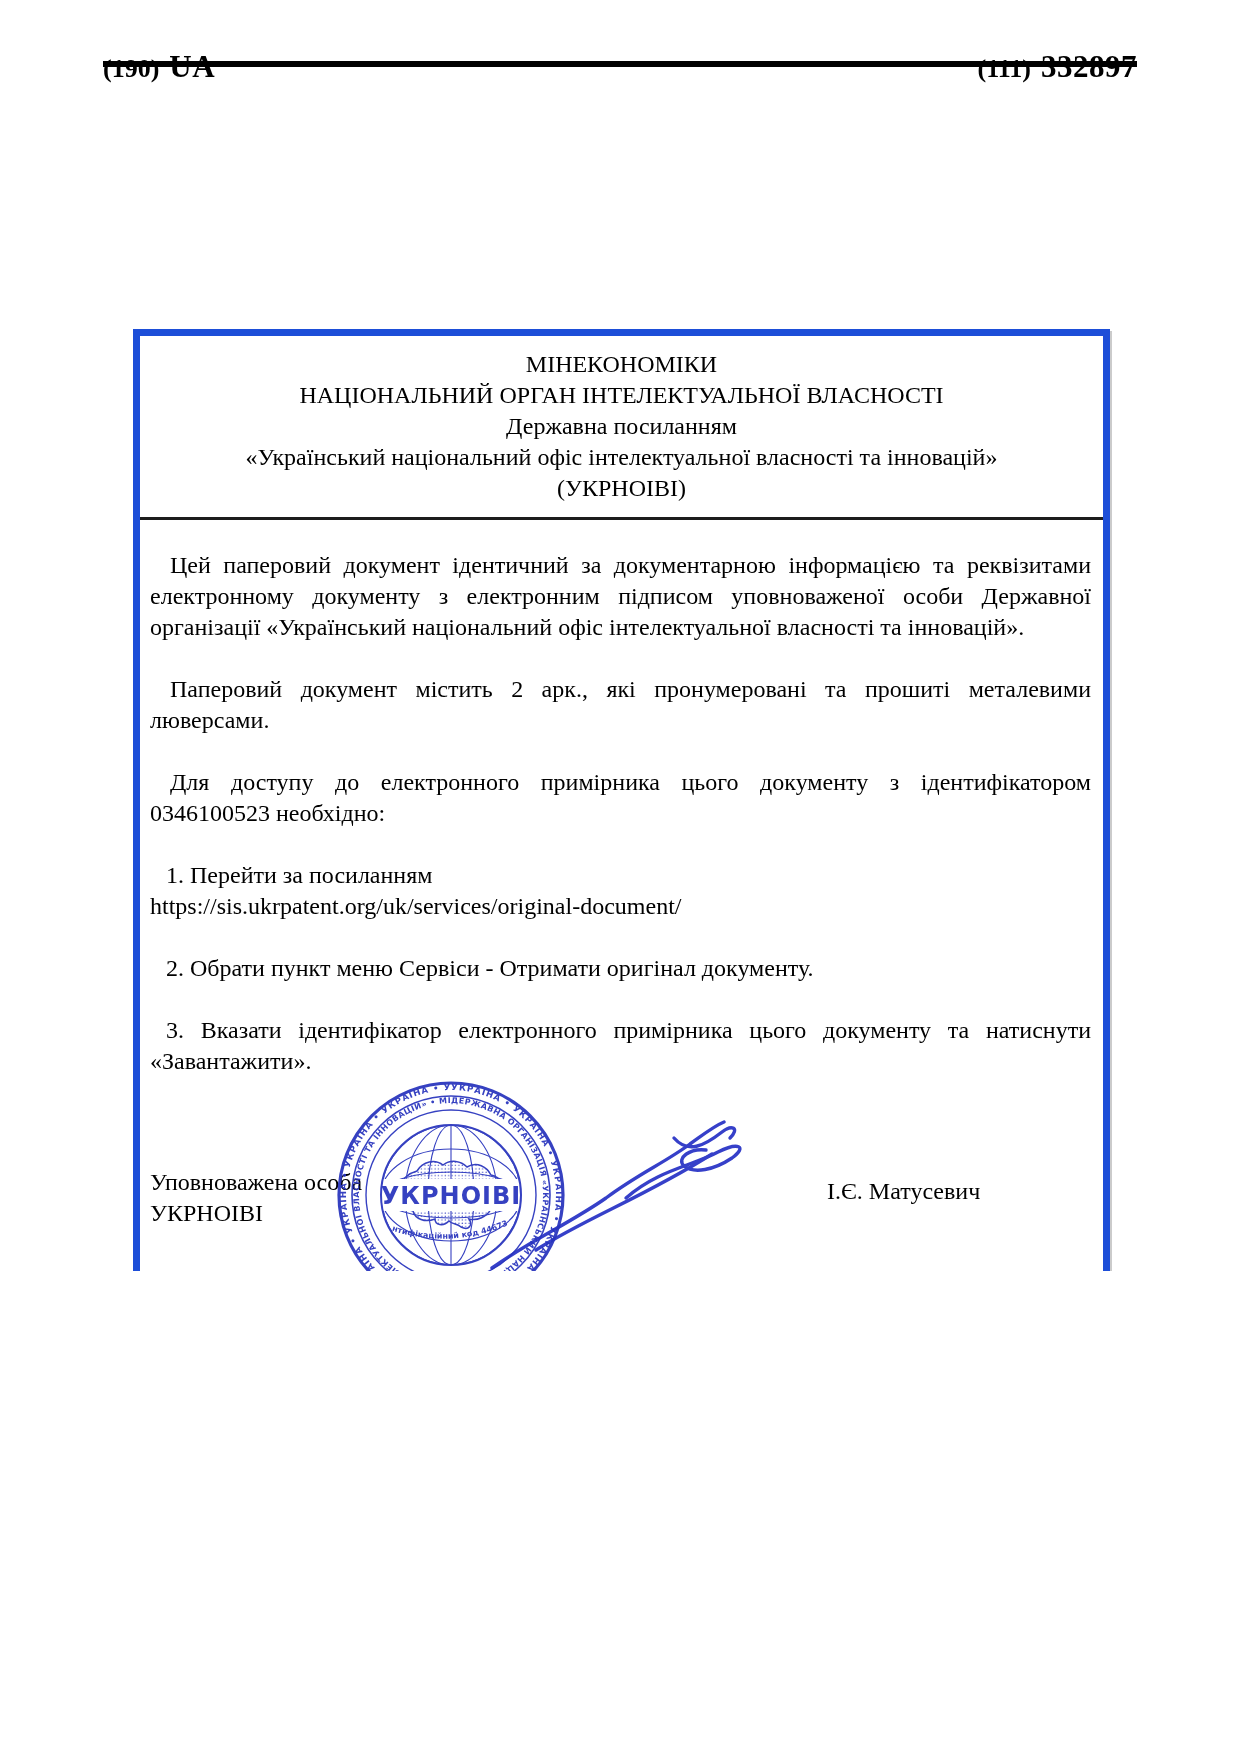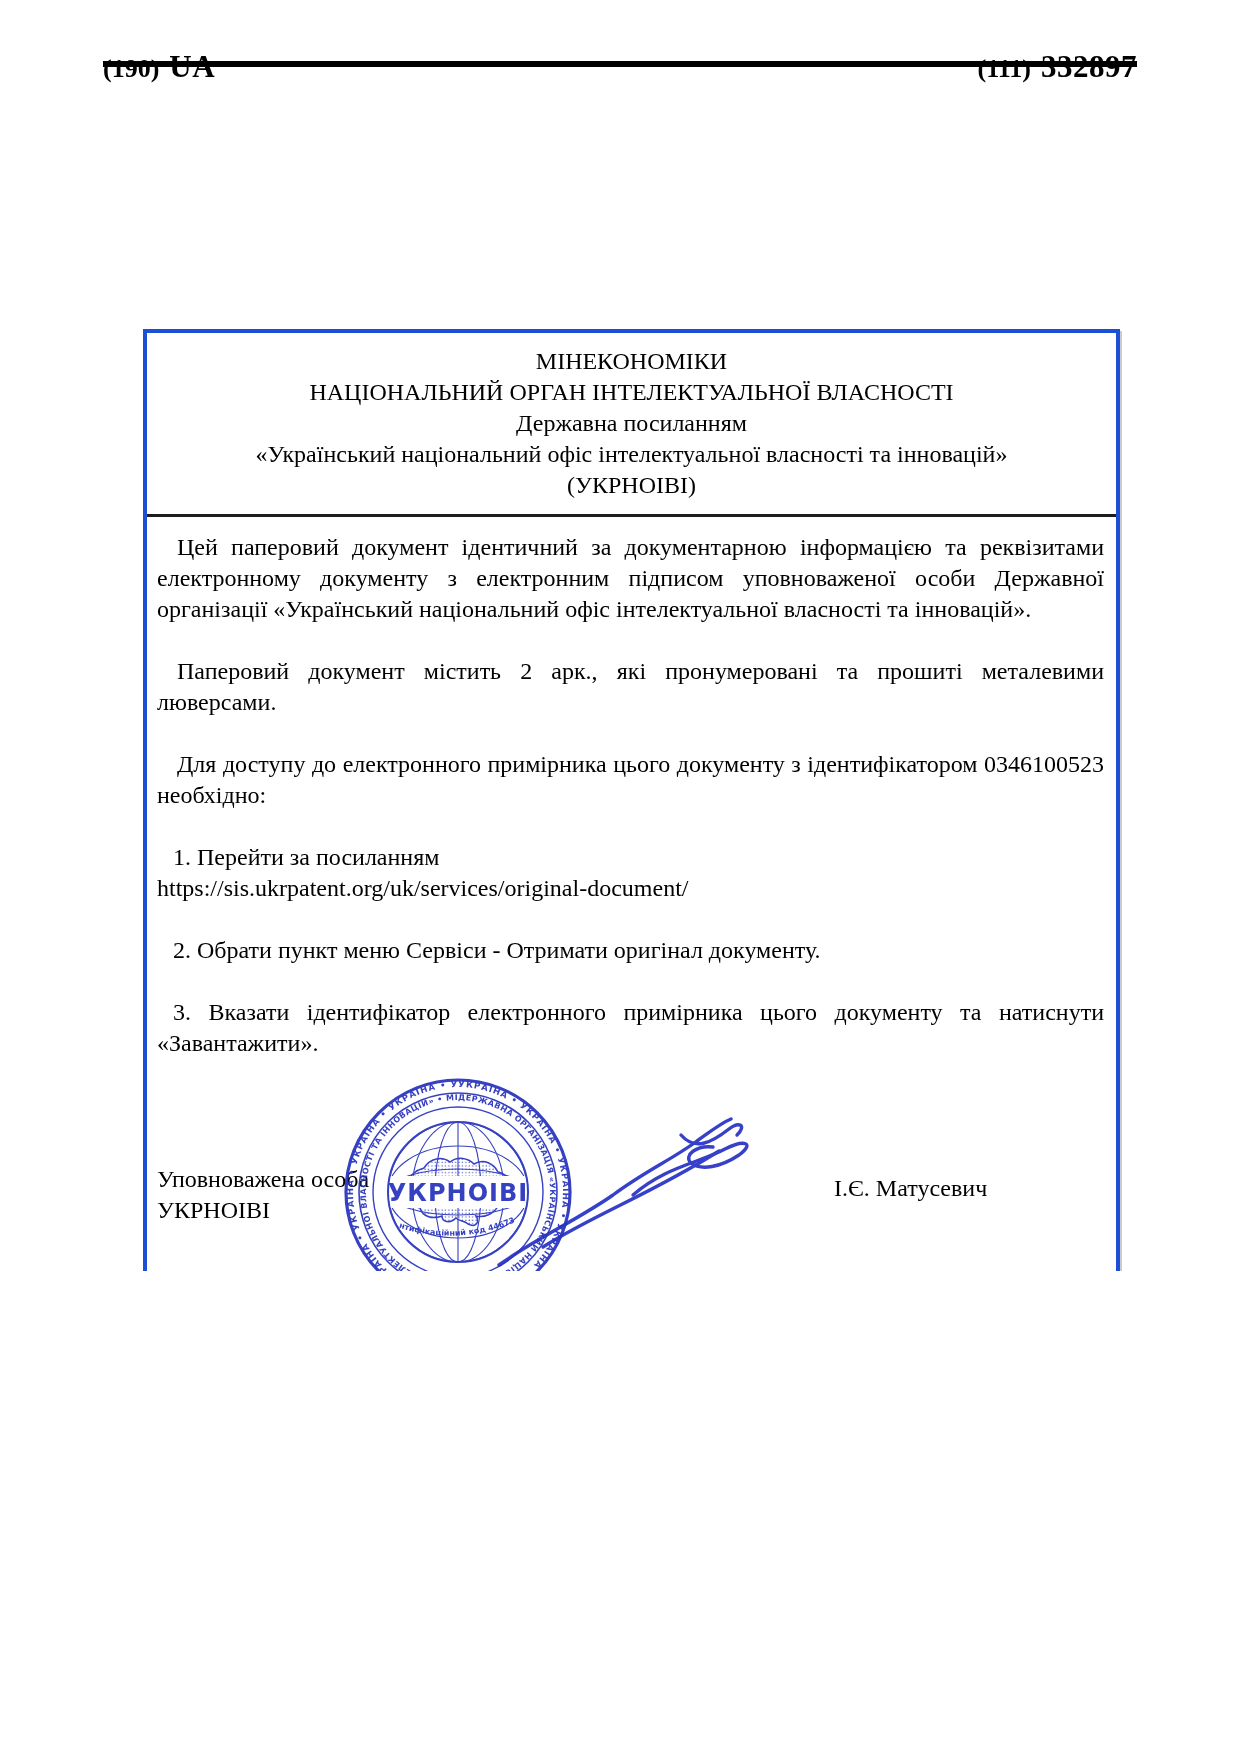--- a/index.html
+++ b/index.html
@@ -10,26 +10,26 @@
   }
   
   .header { position:absolute; left:103px; top:26px; width:1034px;
             display:flex; justify-content:space-between; align-items:baseline; }
   .hgroup { display:flex; align-items:baseline; gap:10px; }
   .hcode  { font-weight:bold; font-size:26px; }
   .hbig   { font-weight:bold; font-size:31px; letter-spacing:0.5px;margin-top:23px; }
   .header-rule { position:absolute; left:103px; top:61px; width:1034px; height:6px;
                  background:#000; }
   
-  .doc-box { position:absolute; left:143px; top:329px; width:977px; height:1024px;
-             border:4px solid #1d4ed8; box-sizing:border-box;
+  .doc-box { position:absolute; left:133px; top:329px; width:977px; height:1024px;
+             border:7px solid #1d4ed8; box-sizing:border-box;
              box-shadow:2px 2px 0 rgba(140,140,140,.45); }
   .box-title { padding:13px 14px 0; text-align:center; font-size:24px; line-height:31px; }
   .box-divider { border-top:3px solid #1d1d1d; margin-top:13px; }
-  .box-body { padding:15px 12px 0 10px; font-size:24px; line-height:31px;
+  .box-body { padding:30px 12px 0 10px; font-size:24px; line-height:31px;
               text-align:justify; }
   .box-body p { margin:0 0 31px; text-indent:20px; }
   .box-body p.step { text-indent:16px; }
   .url { display:block; text-indent:0; text-align:left; }
   
   .sig-label { position:absolute; left:10px; top:831px; font-size:24px; line-height:31px; }
   .sig-name  { position:absolute; left:687px; top:842px; font-size:24px; }
   .sig-date  { position:absolute; left:10px; top:988px; font-size:28px; }
   .signature-ink { position:absolute; left:336px; top:764px; }
   .stamp { position:absolute; left:195px; top:743px; opacity:.93; }

